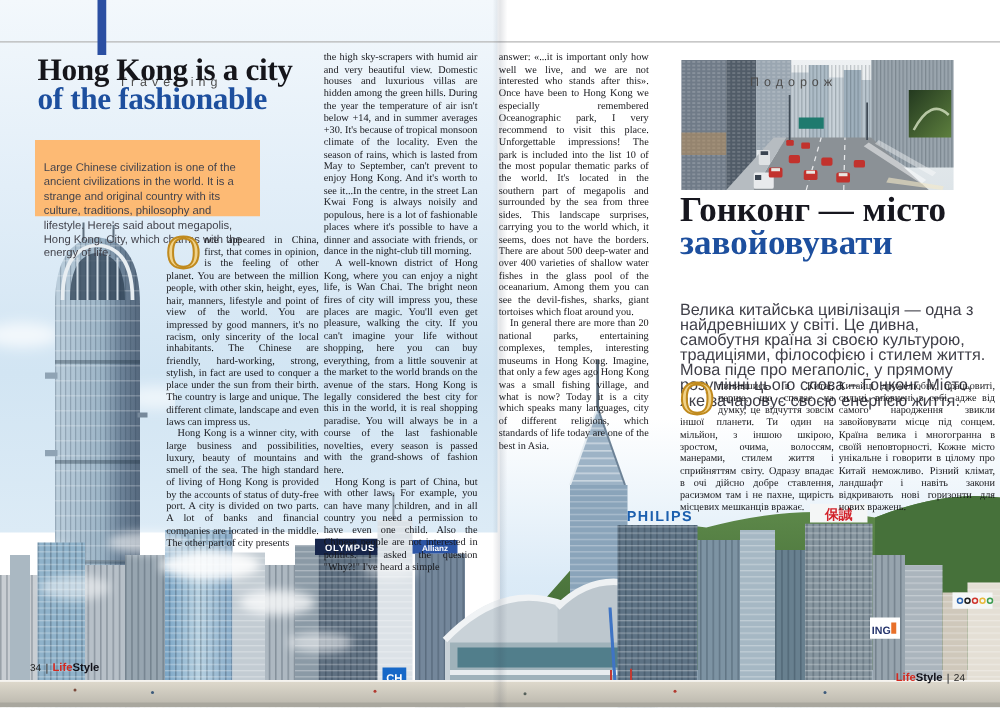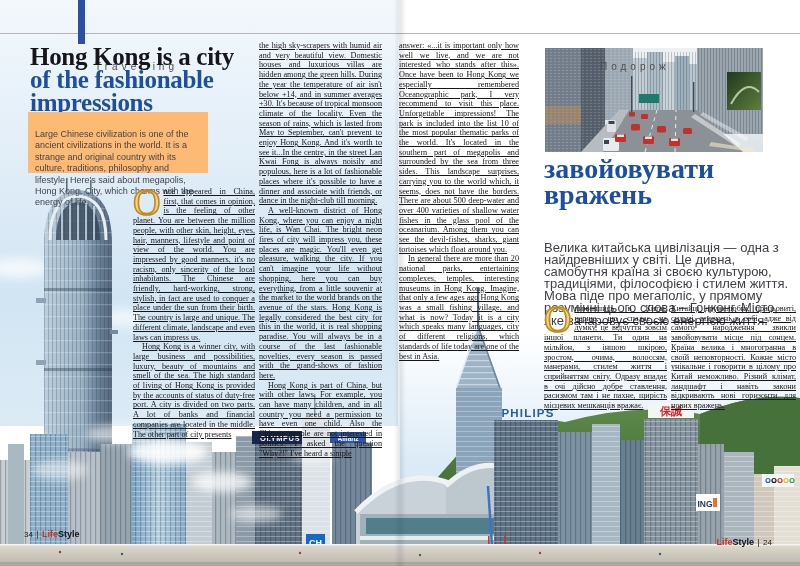--- a/index.html
+++ b/index.html
@@ -27,21 +27,21 @@
               font-size:25px; line-height:23px; letter-spacing:-0.3px; }
   .title-en .t1 { color:#15151a; display:block; }
   .title-en .t2, .title-en .t3 { color:#1d4f9e; display:block; }
 
   .intro-box { position:absolute; left:28px; top:112px; width:180px; height:61px; z-index:3;
                background:#fdba74; padding:17px 6px 4px 7px;
                font-size:9px; line-height:11.4px; color:#43434c; }
 
   
   .col { position:absolute; z-index:3; font-family:"Liberation Serif", serif;
-         font-size:8.2px; line-height:9.7px; color:#16161a; text-align:justify;text-decoration:underline; }
+         font-size:8.2px; line-height:9.7px; color:#16161a; text-align:justify; }
   .col p + p { text-indent:9px; }
   #col2 { left:133px; top:187px; width:122px; }
   #col3 { left:259px; top:41px;  width:123px; }
   #col4 { left:399px; top:41px;  width:120px; }
   #colA { left:544px; top:304px; width:123px; }
   #colB { left:671px; top:304px; width:125px; }
 
   .dropcap { float:left; font-family:"Liberation Serif", serif;
              font-size:38px; line-height:30px; height:29px; padding-right:3px;
              color:#f0d289; -webkit-text-stroke:1.6px #c08a1e; }
@@ -134,21 +134,20 @@
         <ellipse cx="30" cy="300" rx="34" ry="12" opacity="0.8"></ellipse>
         <ellipse cx="95" cy="340" rx="40" ry="12" opacity="0.7"></ellipse>
         <ellipse cx="18" cy="382" rx="30" ry="10" opacity="0.6"></ellipse>
       </g>
     </svg>
   </div>
 
   <h1 class="title-en">
     <span class="t1">Hong Kong is a city</span>
     <span class="t2">of the fashionable</span>
-    <span class="t3">impressions</span>
   </h1>
 
   <div class="intro-box">Large Chinese civilization is one of the ancient civilizations in the world. It is a strange and original country with its culture, traditions, philosophy and lifestyle. Here's said about megapolis, Hong Kong. City, which charms with the energy of life.</div>
 
   <div class="col" id="col2">
     <p><span class="dropcap">O</span><span>nce appeared in China, first, that comes in opinion, is the feeling of other planet. You are between the million people, with other skin, height, eyes, hair, manners, lifestyle and point of view of the world. You are impressed by good manners, it's no racism, only sincerity of the local inhabitants. The Chinese are friendly, hard-working, strong, stylish, in fact are used to conquer a place under the sun from their birth. The country is large and unique. The different climate, landscape and even laws can impress us.</span></p>
     <p>Hong Kong is a winner city, with large business and possibilities, luxury, beauty of mountains and smell of the sea. The high standard of living of Hong Kong is provided by the accounts of status of duty-free port. A city is divided on two parts. A lot of banks and financial companies are located in the middle. The other part of city presents</p>
   </div>
 
   <div class="col" id="col3">
@@ -233,22 +232,22 @@
       </g>
       <g fill="#ffffff">
         <path d="M150,66 L196,96 L192,99 L146,69 Z" opacity="0.5"></path>
         <path d="M158,64 L204,90 L201,93 L155,67 Z" opacity="0.4"></path>
         <path d="M166,94 L210,101 L209,104 L164,98 Z" fill="#f5e9c8" opacity="0.6"></path>
       </g>
     </svg>
   </div>
 
   <h1 class="title-ua">
+    <span class="t1">Гонконг — місто</span>
     <span class="t2">завойовувати</span>
-    <span class="t3">вражень</span>
   </h1>
   <div class="intro-ua">Велика китайська цивілізація — одна з найдревніших у світі. Це дивна, самобутня країна зі своєю культурою, традиціями, філософією і стилем життя. Мова піде про мегаполіс, у прямому розумінні цього слова – Гонконг. Місто, яке зачаровує своєю енергією життя.</div>
 
   <div class="col" id="colA">
     <p><span class="dropcap">О</span><span>пинившись в Китаї, перше, що спадає на думку, це відчуття зовсім іншої планети. Ти один на мільйон, з іншою шкірою, зростом, очима, волоссям, манерами, стилем життя і сприйняттям світу. Одразу впадає в очі дійсно добре ставлення, расизмом там і не пахне, щирість місцевих мешканців вражає.</span></p>
   </div>
   <div class="col" id="colB">
     <p>Китайці дружелюбні, працьовиті, сильні, впевнені в собі, адже від самого народження звикли завойовувати місце під сонцем. Країна велика і многогранна в своїй неповторності. Кожне місто унікальне і говорити в цілому про Китай неможливо. Різний клімат, ландшафт і навіть закони відкривають нові горизонти для нових вражень.</p>
   </div>
 

